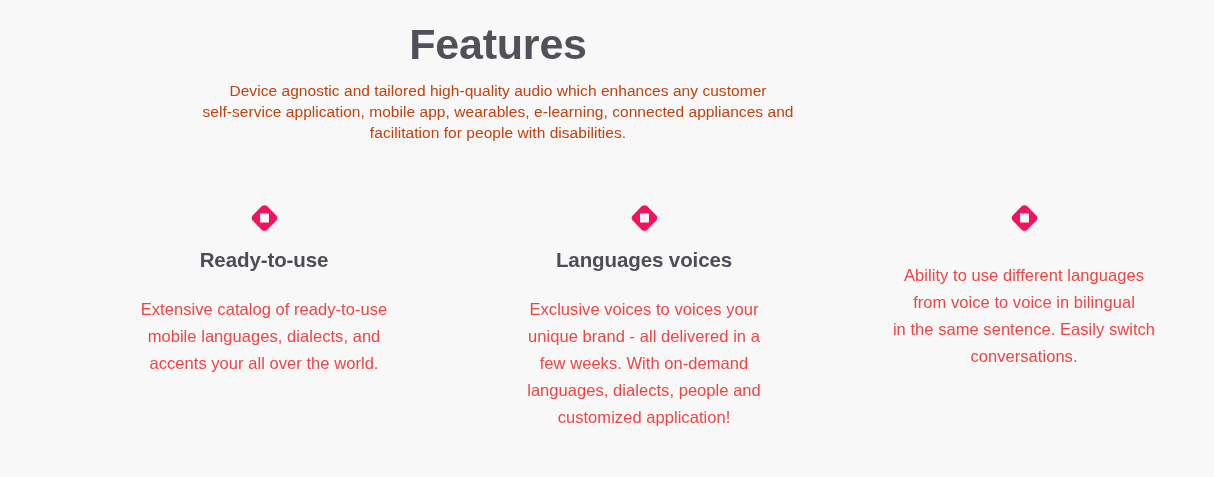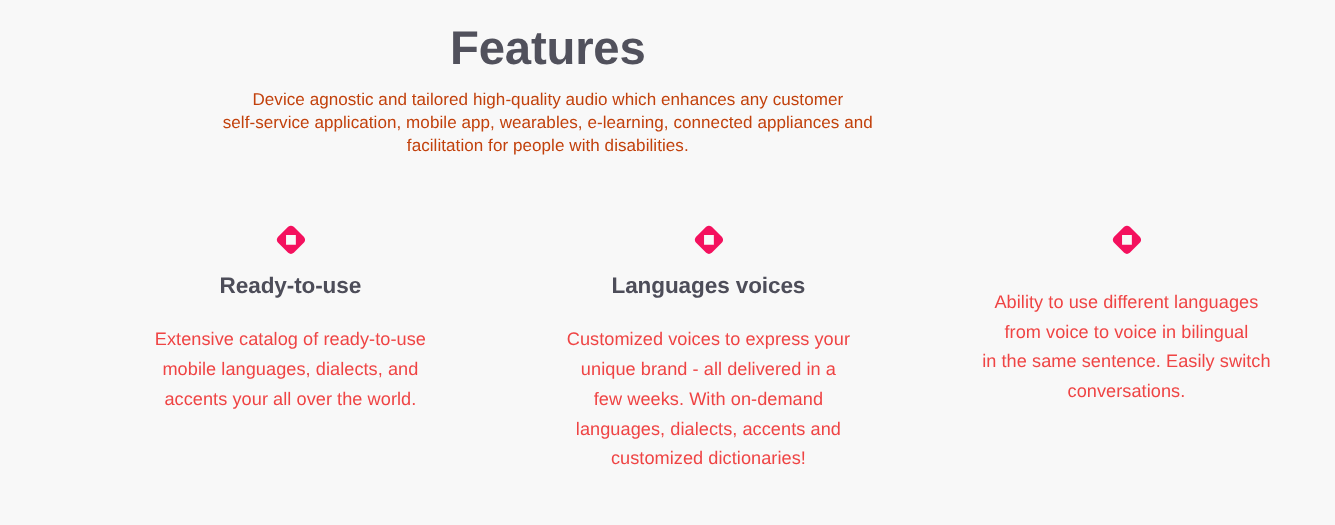--- a/index.html
+++ b/index.html
@@ -144,25 +144,25 @@
           <svg class="diamond-icon" width="29" height="30" viewBox="0 0 29 30" xmlns="http://www.w3.org/2000/svg">
             <g transform="translate(14.5 15) rotate(45)">
               <path fill="#f4115e" fill-rule="evenodd" d="M-10.2 -6.6 A4.2 4.2 0 0 1 -6.6 -10.2 L6.6 -10.2 A4.2 4.2 0 0 1 10.2 -6.6 L10.2 6.6 A4.2 4.2 0 0 1 6.6 10.2 L-6.6 10.2 A4.2 4.2 0 0 1 -10.2 6.6 Z
                        M0 -6.3 L6.3 0 L0 6.3 L-6.3 0 Z"></path>
             </g>
           </svg>
         </span>
       </div>
       <h3 class="feature-title">Languages voices</h3>
       <p class="feature-text">
-        <span class="tline">Customized voices to express your</span>
+        <span class="tline">Exclusive voices to voices your</span>
         <span class="tline">unique brand - all delivered in a</span>
         <span class="tline">few weeks. With on-demand</span>
-        <span class="tline">languages, dialects, accents and</span>
-        <span class="tline">customized dictionaries!</span>
+        <span class="tline">languages, dialects, people and</span>
+        <span class="tline">customized application!</span>
       </p>
     </div>
 
     <div class="feature-col">
       <div class="feature-icon-wrap">
         <span>
           <svg class="diamond-icon" width="29" height="30" viewBox="0 0 29 30" xmlns="http://www.w3.org/2000/svg">
             <g transform="translate(14.5 15) rotate(45)">
               <path fill="#f4115e" fill-rule="evenodd" d="M-10.2 -6.6 A4.2 4.2 0 0 1 -6.6 -10.2 L6.6 -10.2 A4.2 4.2 0 0 1 10.2 -6.6 L10.2 6.6 A4.2 4.2 0 0 1 6.6 10.2 L-6.6 10.2 A4.2 4.2 0 0 1 -10.2 6.6 Z
                        M0 -6.3 L6.3 0 L0 6.3 L-6.3 0 Z"></path>

